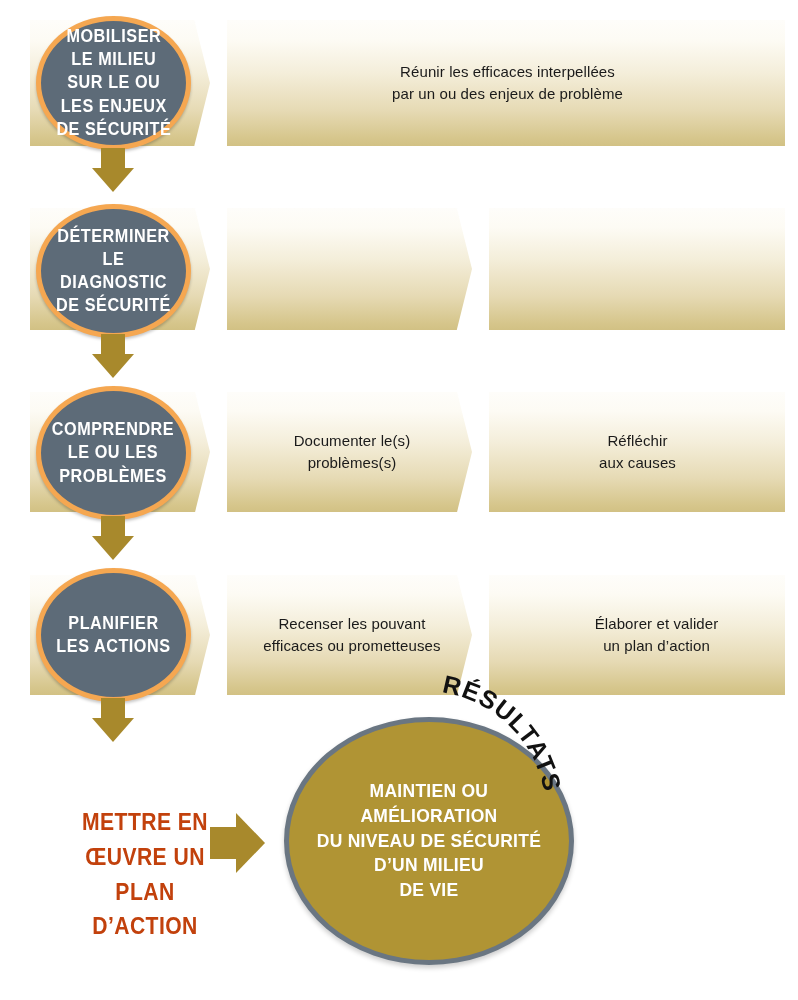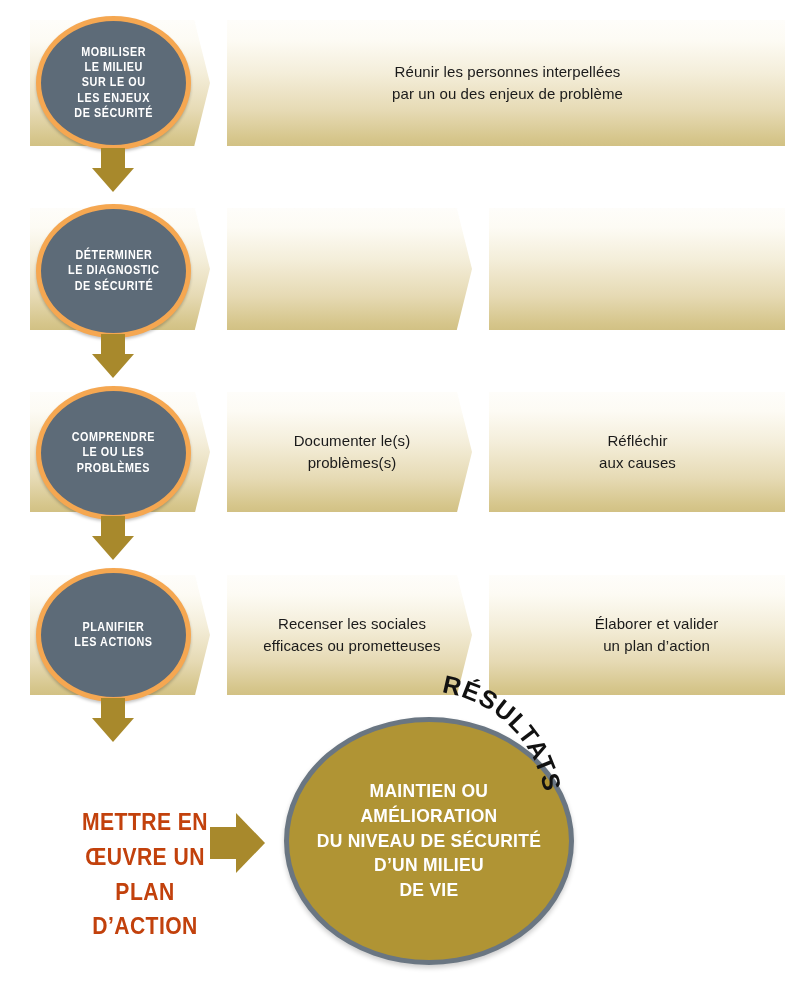--- a/index.html
+++ b/index.html
@@ -33,21 +33,21 @@
     pointer-events:none;
   }
 
   
   .stepCircle{
     position:absolute;border-radius:50%;
     background:#5d6b78;border:5px solid #f5a751;
     box-sizing:border-box;
     display:flex;align-items:center;justify-content:center;
     text-align:center;
-    color:#ffffff;font-weight:bold;font-size:12px;line-height:1.28;
+    color:#ffffff;font-weight:bold;font-size:18px;line-height:1.28;
     letter-spacing:.6px;
     text-transform:uppercase;
     font-family:"Liberation Sans", sans-serif;
     box-shadow:0 2px 3px rgba(0,0,0,.22);
   }
   .stepCircle span{display:block;transform:scaleX(.9);}
 
   
   .downArrow{position:absolute;width:42px;}
   .downArrow .shaft{
@@ -99,21 +99,21 @@
 <div id="stage">
 
   <div class="row" style="top:20px;height:126px;">
     <div class="band"></div>
     <div class="chev" style="left:180px;">
         <div class="top"></div>
         <div class="bot"></div>
       </div>
     <div class="cellText" style="left:200px;width:555px;">
       <div>
-        <div>Réunir les personnes interpellées</div>
+        <div>Réunir les efficaces interpellées</div>
         <div>par un ou des enjeux de problème</div>
       </div>
     </div>
   </div>
   <div class="stepCircle" style="left:36px;top:16px;width:155px;height:134px;">
     <span>
       <div>MOBILISER</div>
       <div>LE MILIEU</div>
       <div>SUR LE OU</div>
       <div>LES ENJEUX</div>
@@ -188,21 +188,21 @@
     <div class="chev" style="left:180px;">
         <div class="top"></div>
         <div class="bot"></div>
       </div>
     <div class="chev" style="left:442px;">
         <div class="top"></div>
         <div class="bot"></div>
       </div>
     <div class="cellText" style="left:198px;width:248px;">
       <div>
-        <div>Recenser les sociales</div>
+        <div>Recenser les pouvant</div>
         <div>efficaces ou prometteuses</div>
       </div>
     </div>
     <div class="cellText" style="left:444px;width:341px;margin-left:12px;">
       <div>
         <div>Élaborer et valider</div>
         <div>un plan d’action</div>
       </div>
     </div>
   </div>

